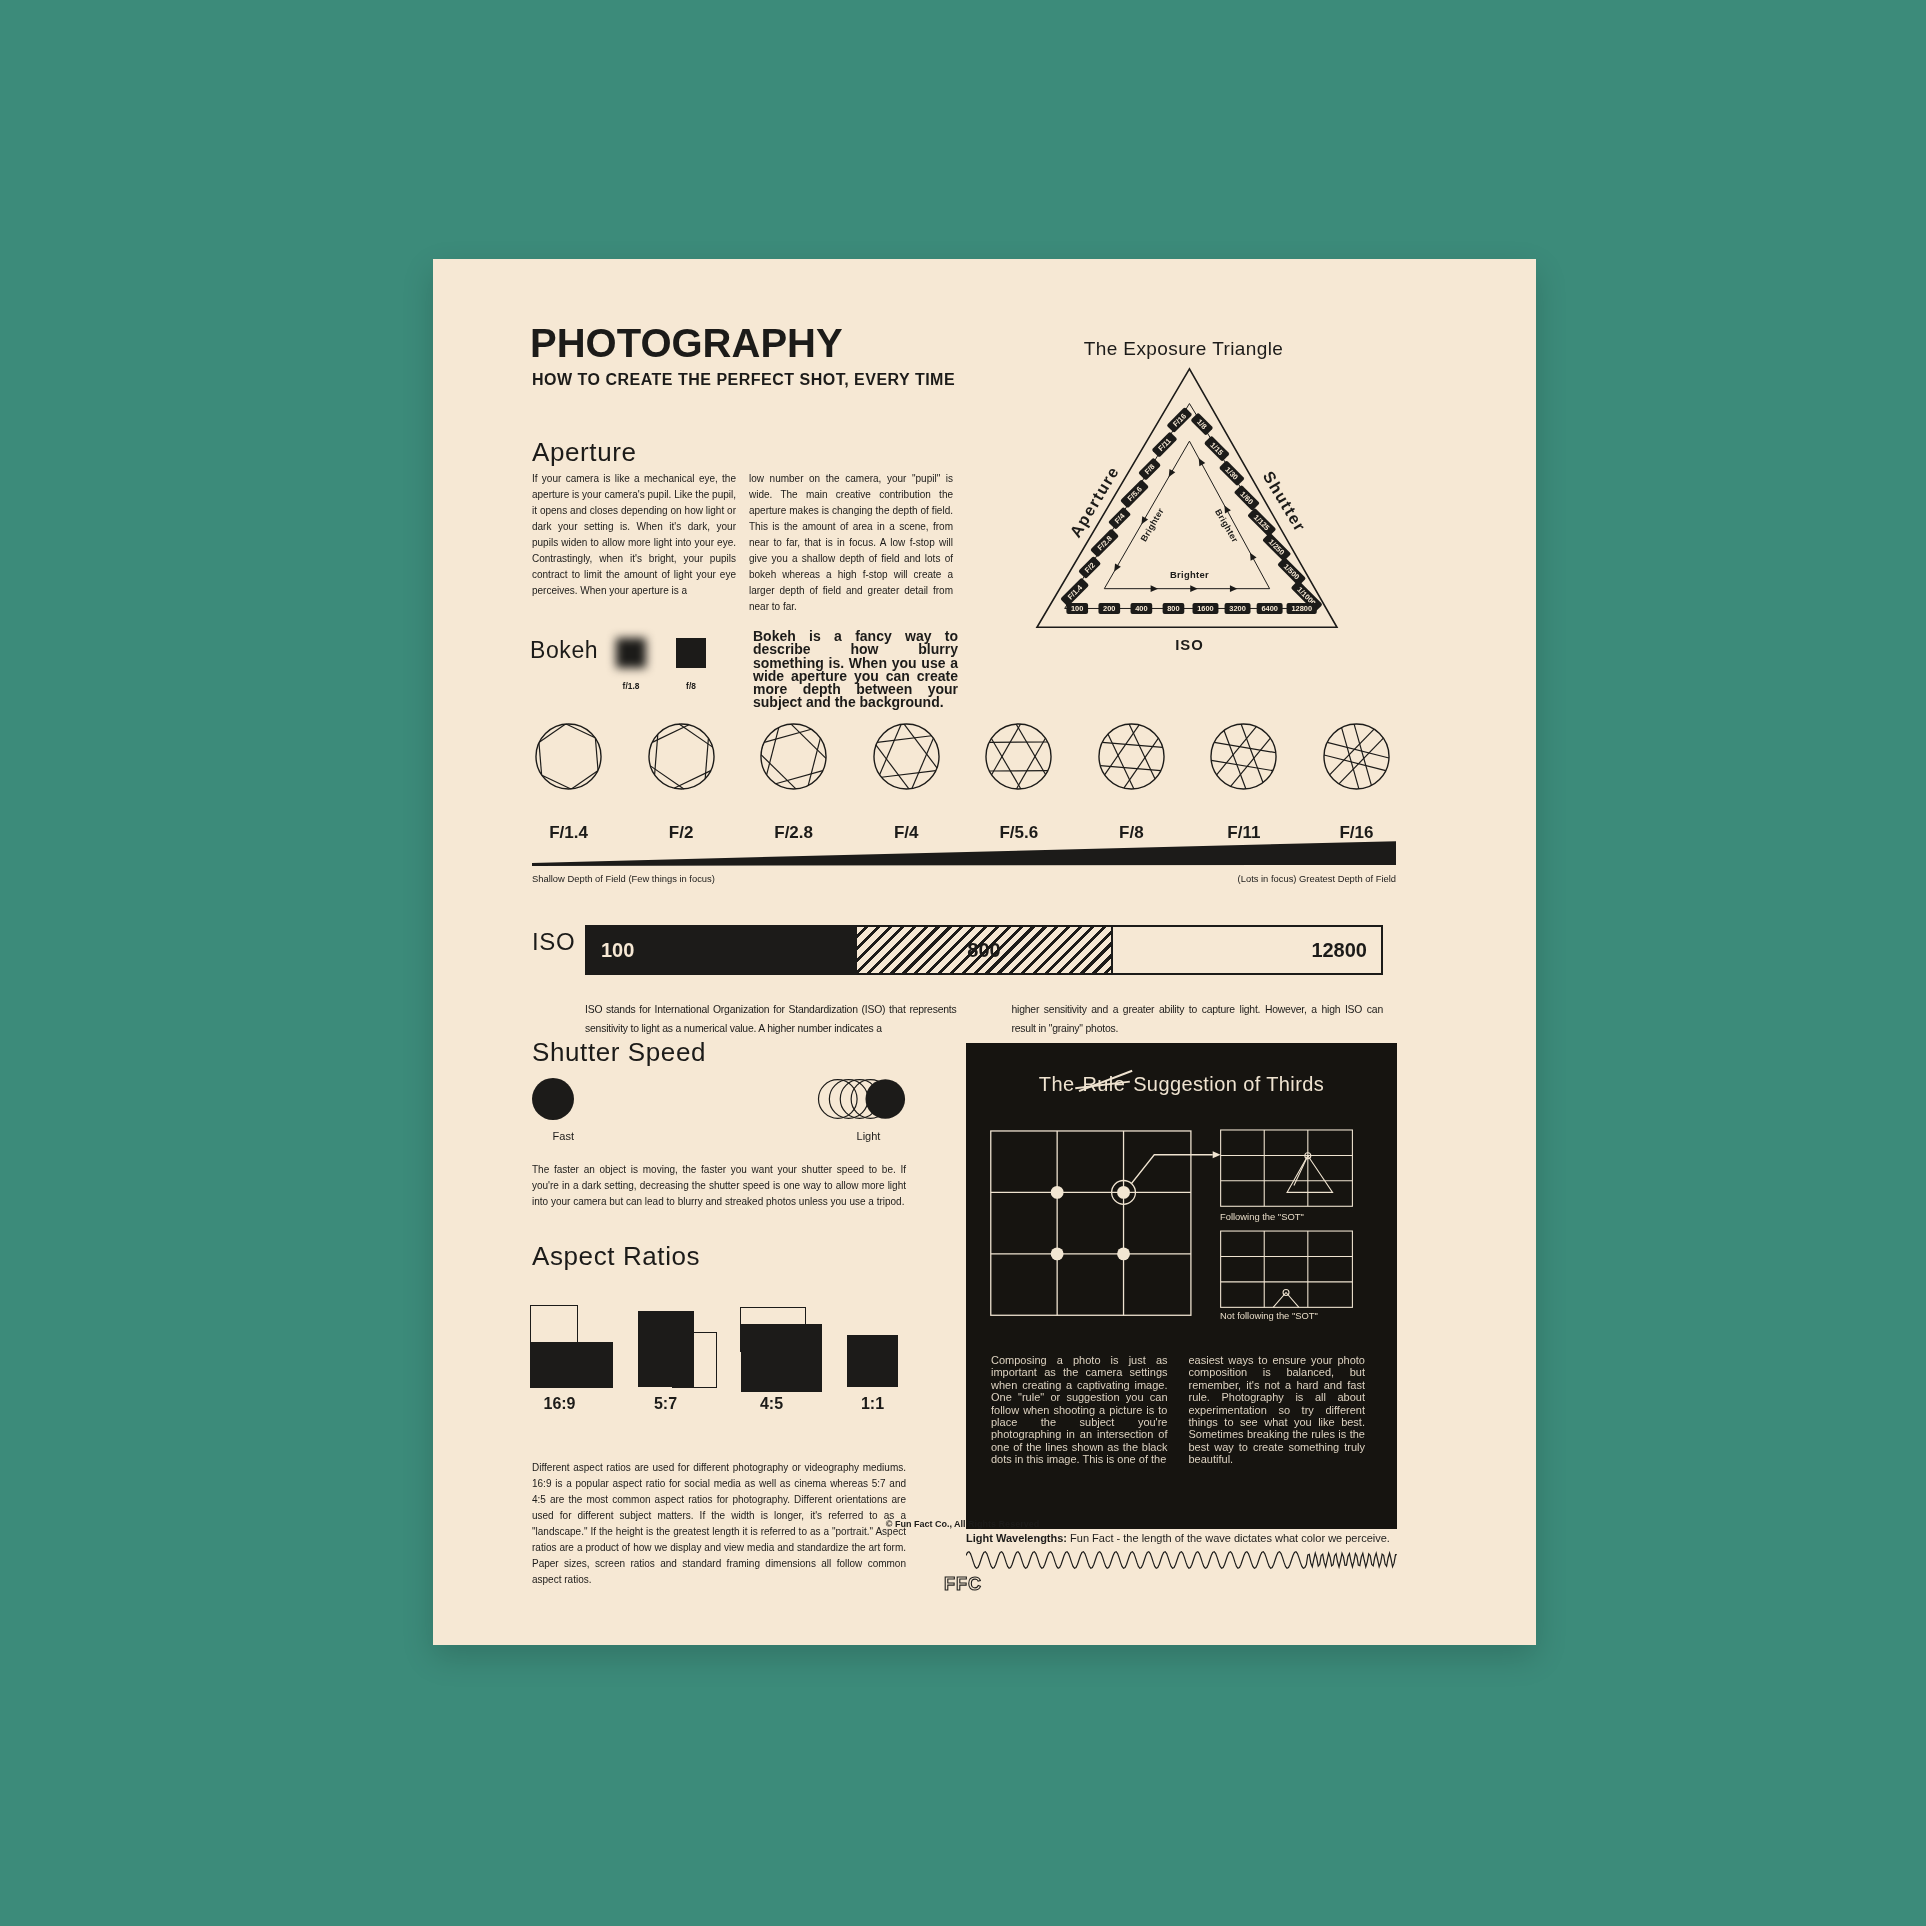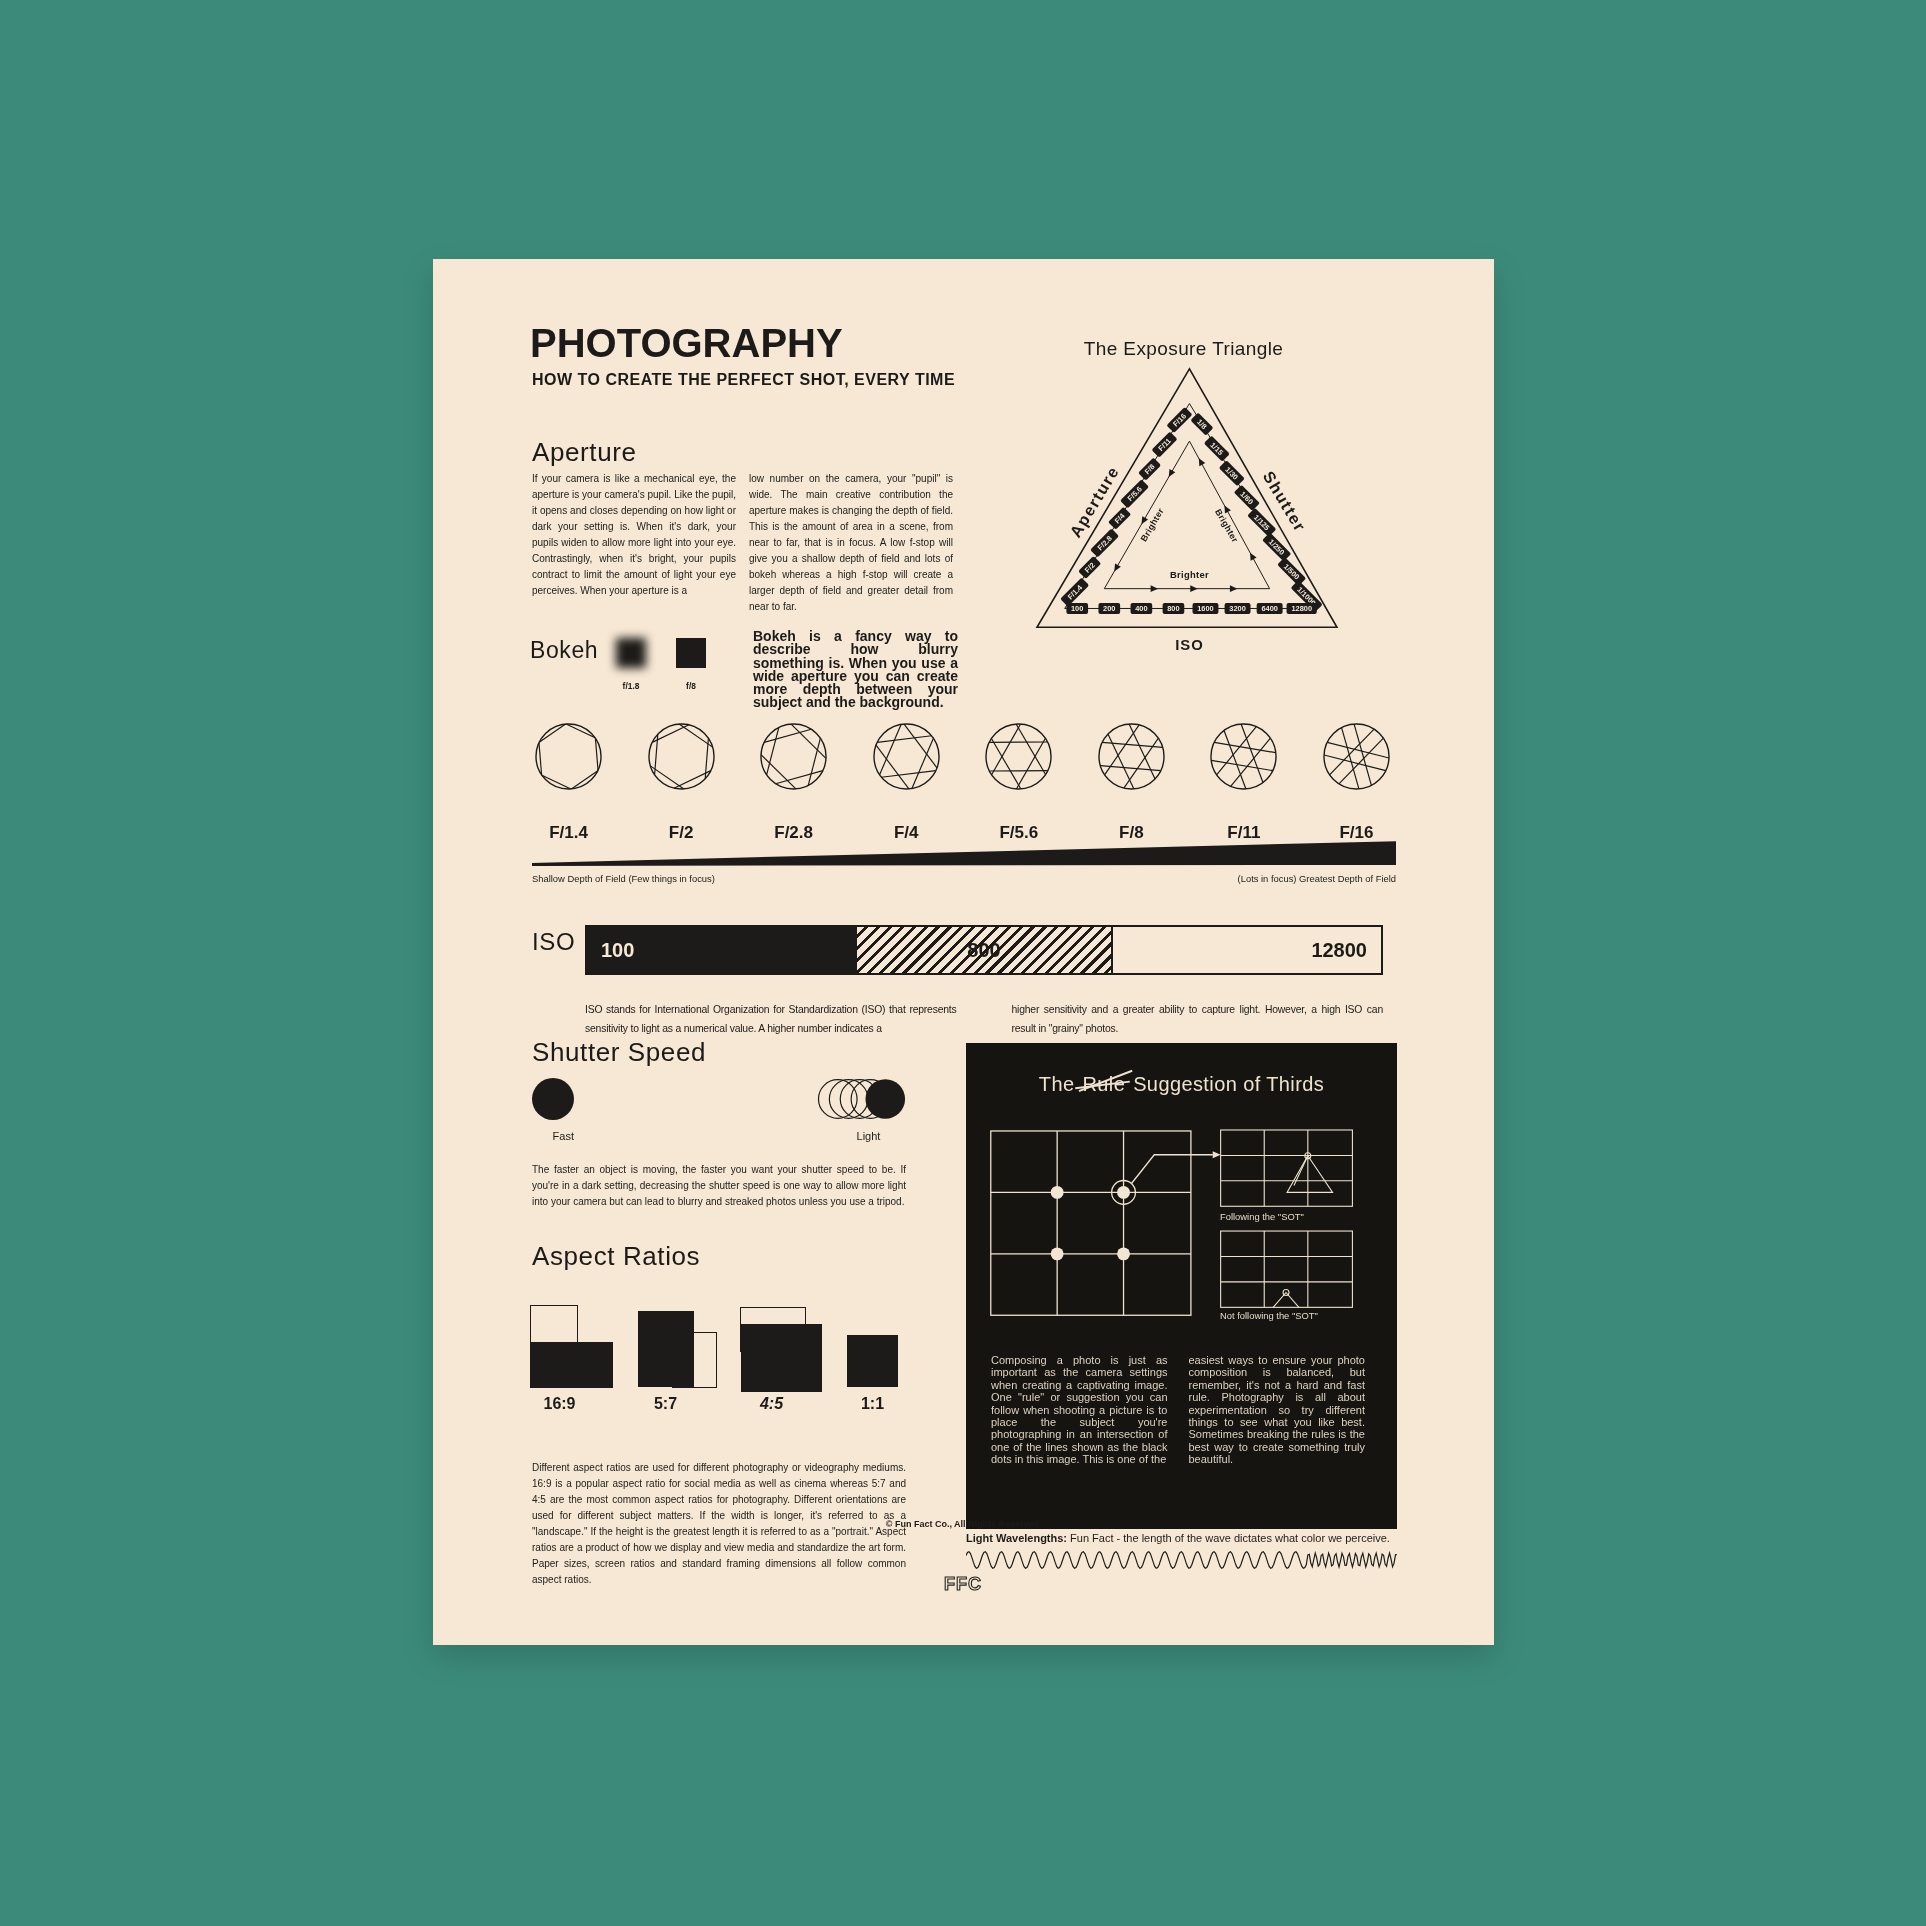--- a/index.html
+++ b/index.html
@@ -1,19 +1,19 @@
 <!DOCTYPE html>
 <html><head>
 <meta charset="utf-8">
 <style>
   html,body{margin:0;padding:0;}
   body{width:1927px;height:1927px;background:#3c8b7a;position:relative;overflow:hidden;
        font-family:"Liberation Sans", sans-serif;color:#1c1b19;}
   .poster{position:absolute;left:433px;top:259px;width:1061px;height:1386px;background:#f6e8d4;
-          box-shadow:0 12px 30px rgba(0,0,0,.16);}
+          box-shadow:0 12px 30px rgba(0,0,0,.16);padding-left:42px;}
   .abs{position:absolute;}
   .h-light{font-weight:normal;letter-spacing:0.6px;}
   .body-txt{font-size:10px;line-height:16px;text-align:justify;}
   .bold-txt{font-size:14px;line-height:13.3px;font-weight:bold;text-align:justify;}
   #title{left:97px;top:62px;font-size:40px;font-weight:800;line-height:1.1;letter-spacing:0;}
   #subtitle{left:99px;top:112px;font-size:16px;font-weight:bold;letter-spacing:0.5px;}
   #aperture-h{left:99px;top:178px;font-size:26px;}
   #aperture-cols{left:99px;top:212px;width:421px;display:flex;gap:13px;}
   #aperture-cols div{width:204px;}
   #bokeh-label{left:97px;top:378px;font-size:23px;}
@@ -348,21 +348,21 @@
   <div class="abs" id="aspect-row">
     <div class="ar-outline" style="left:3px;top:2px;width:48px;height:38px;"></div>
     <div class="ar-black" style="left:3px;top:39px;width:83px;height:46px;"></div>
     <div class="ar-outline" style="left:145px;top:29px;width:45px;height:56px;"></div>
     <div class="ar-black" style="left:111px;top:8px;width:56px;height:76px;"></div>
     <div class="ar-outline" style="left:213px;top:4px;width:66px;height:45px;"></div>
     <div class="ar-black" style="left:214px;top:21px;width:81px;height:68px;"></div>
     <div class="ar-black" style="left:320px;top:32px;width:51px;height:52px;"></div>
     <div class="ar-label" style="left:-2px;">16:9</div>
     <div class="ar-label" style="left:104px;">5:7</div>
-    <div class="ar-label" style="left:210px;font-style:italic;">4:5</div>
+    <div class="ar-label" style="left:210px;">4:5</div>
     <div class="ar-label" style="left:311px;">1:1</div>
   </div>
   <div class="abs body-txt" id="aspect-p">Different aspect ratios are used for different photography or videography mediums. 16:9 is a popular aspect ratio for social media as well as cinema whereas 5:7 and 4:5 are the most common aspect ratios for photography. Different orientations are used for different subject matters. If the width is longer, it's referred to as a "landscape." If the height is the greatest length it is referred to as a "portrait." Aspect ratios are a product of how we display and view media and standardize the art form. Paper sizes, screen ratios and standard framing dimensions all follow common aspect ratios.</div>
 
   <div class="abs" id="thirds-panel">
     <div class="h-light" id="thirds-title">
       <span>The</span>
       <span class="strike"><span>Rule</span></span>
       <span>Suggestion of Thirds</span>
     </div>

